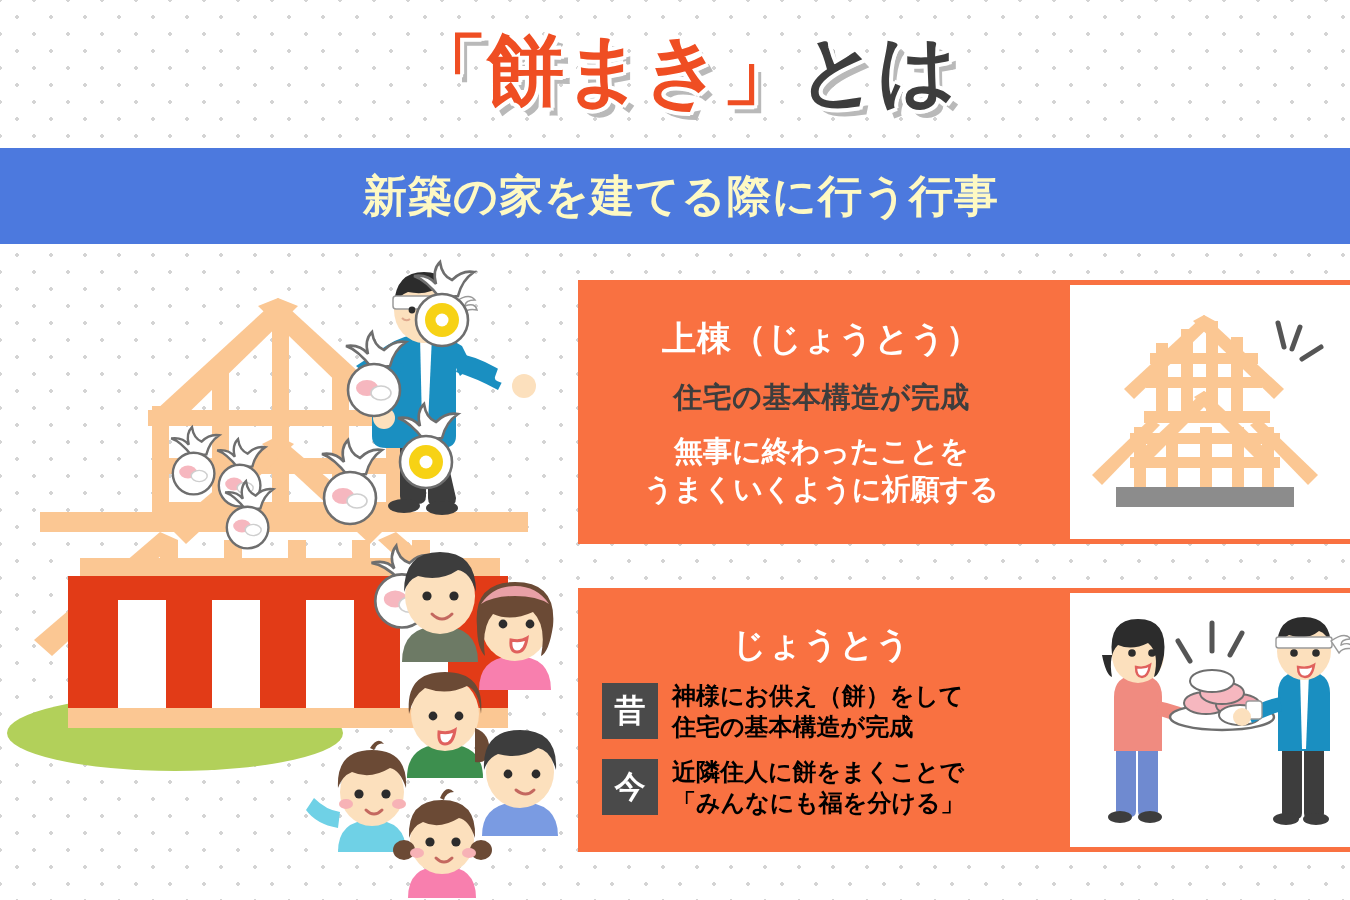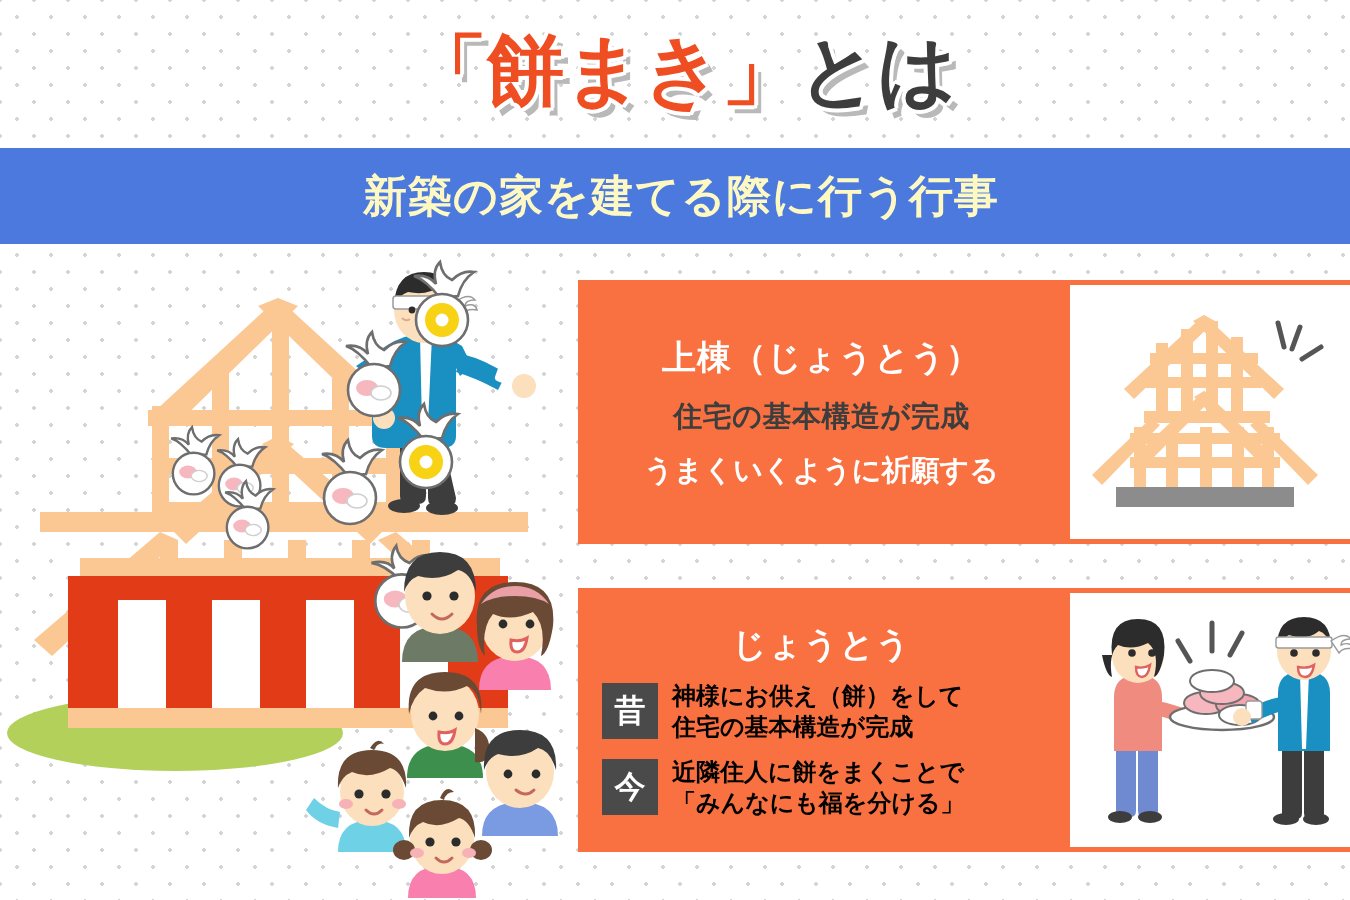--- a/index.html
+++ b/index.html
@@ -326,20 +326,21 @@
         </g>
       </g>
     </svg>
   </div>
 
   <div class="panel" id="panel-1">
     <div class="panel-text">
       <div class="panel-heading">上棟（じょうとう）</div>
       <div class="panel-sub">住宅の基本構造が完成</div>
       <div class="panel-body">
+        <div>無事に終わったことを</div>
         <div>うまくいくように祈願する</div>
       </div>
     </div>
     <div class="panel-img">
       <svg viewBox="0 0 280 254" preserveAspectRatio="xMidYMid meet" xmlns="http://www.w3.org/2000/svg">
         <g fill="#fbc793">
 
           <polygon points="134,30 145,36 64,114 54,104"></polygon>
           <polygon points="134,30 123,36 204,114 214,104"></polygon>
 

